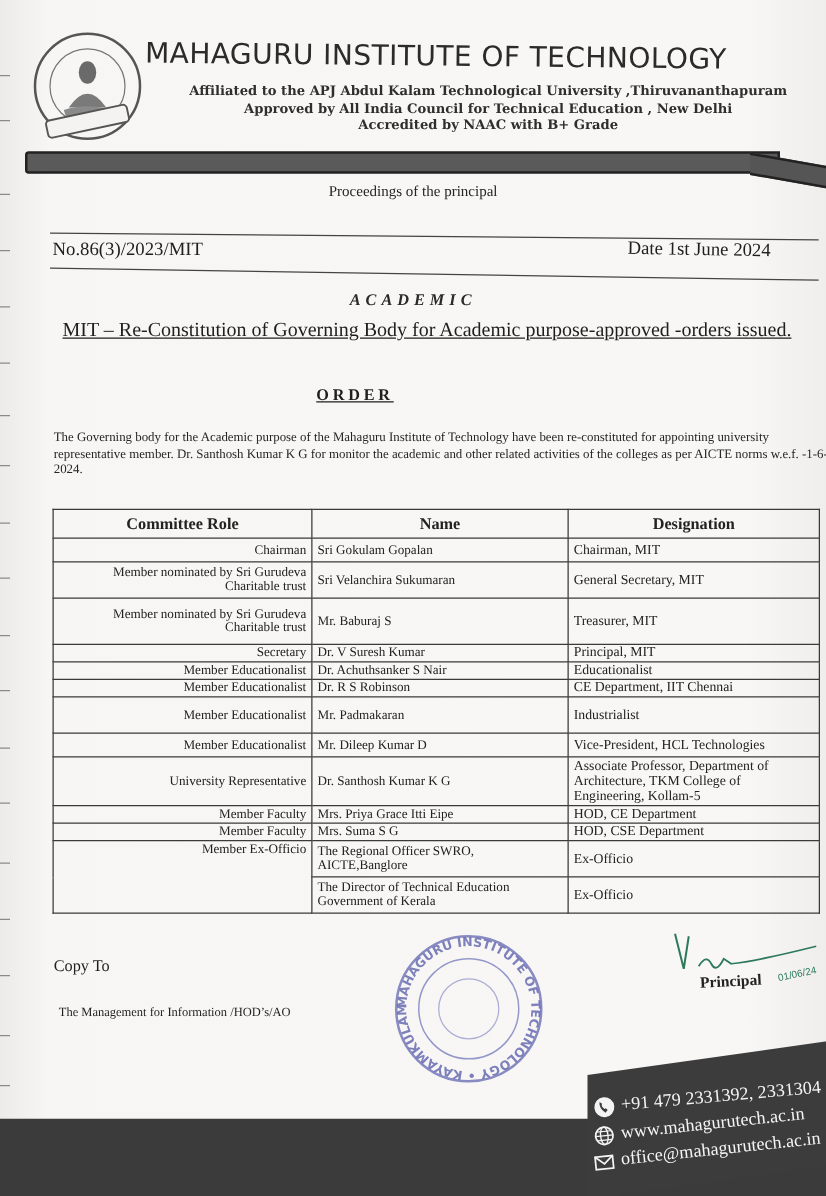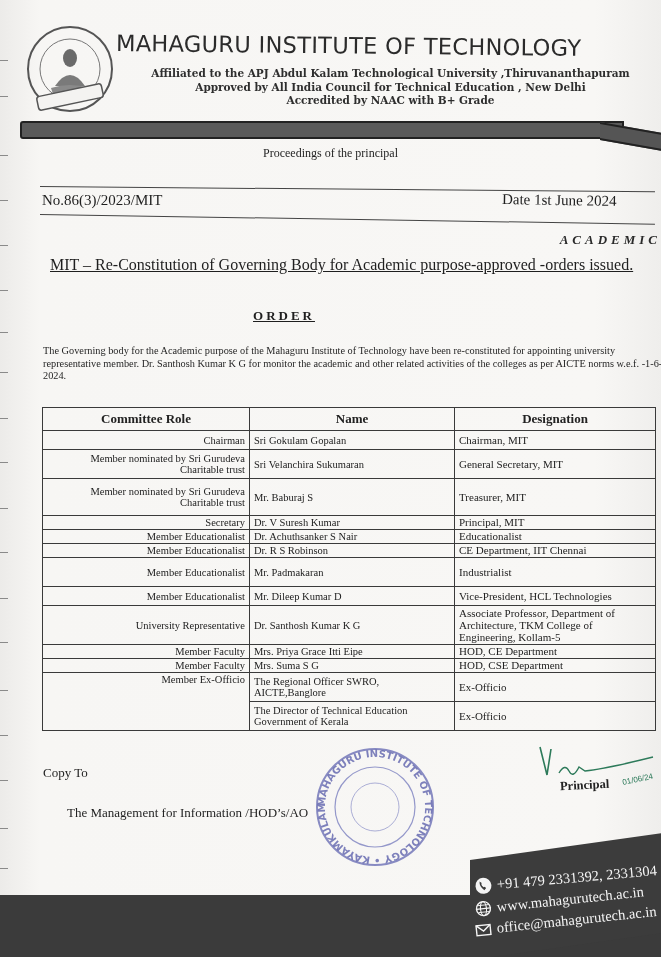--- a/index.html
+++ b/index.html
@@ -41,21 +41,21 @@
     font-size: 12px; color: #252525;
   }
   .ref-line-top, .ref-line-bot {
     position: absolute; left: 40px; width: 615px; height: 1px; background: #444;
   }
   .ref-line-top { top: 186px; transform: rotate(0.5deg); transform-origin: left; }
   .ref-line-bot { top: 214px; transform: rotate(0.9deg); transform-origin: left; }
   .ref-no { position: absolute; left: 42px; top: 192px; font-size: 15px; }
   .ref-date { position: absolute; left: 502px; top: 192px; font-size: 15px; transform: rotate(1deg); }
   .section {
-    position: absolute; top: 232px; left: 0; width: 661px; text-align: right;
+    position: absolute; top: 232px; left: 0; width: 661px; text-align: center;
     font-size: 13px; font-style: italic; font-weight: bold; letter-spacing: 4px; color: #2a2a2a;
   }
   .subject {
     position: absolute; left: 50px; top: 256px; font-size: 16px; text-decoration: underline;
     white-space: nowrap;
   }
   .order-heading {
     position: absolute; top: 308px; left: 0; width: 568px; text-align: center;
     font-size: 13px; font-weight: bold; letter-spacing: 3px; text-decoration: underline;
   }
@@ -75,21 +75,21 @@
   table.committee th { font-size: 13px; font-weight: bold; text-align: center; height: 20px; }
   table.committee td.c1 { width: 198px; text-align: right; }
   table.committee td.c2 { width: 196px; }
   table.committee td.c3 { font-size: 11px; }
   .rh20 td { height: 16px; }
   .rh28 td { height: 26px; }
   .rh36 td { height: 34px; }
   .rh14 td { height: 11px; line-height: 11px; }
 
   .copy-to { position: absolute; left: 43px; top: 765px; font-size: 13px; }
-  .copy-line { position: absolute; left: 67px; top: 805px; font-size: 13px; }
+  .copy-line { position: absolute; left: 47px; top: 805px; font-size: 10px; }
 
   .stamp { position: absolute; left: 312px; top: 744px; width: 126px; height: 126px; }
   .signature { position: absolute; left: 535px; top: 745px; width: 125px; height: 50px; }
   .principal-label {
     position: absolute; left: 560px; top: 778px; font-size: 12.5px; font-weight: bold;
     transform: rotate(-3deg); color: #222;
   }
 
   
   .band-bottom {

